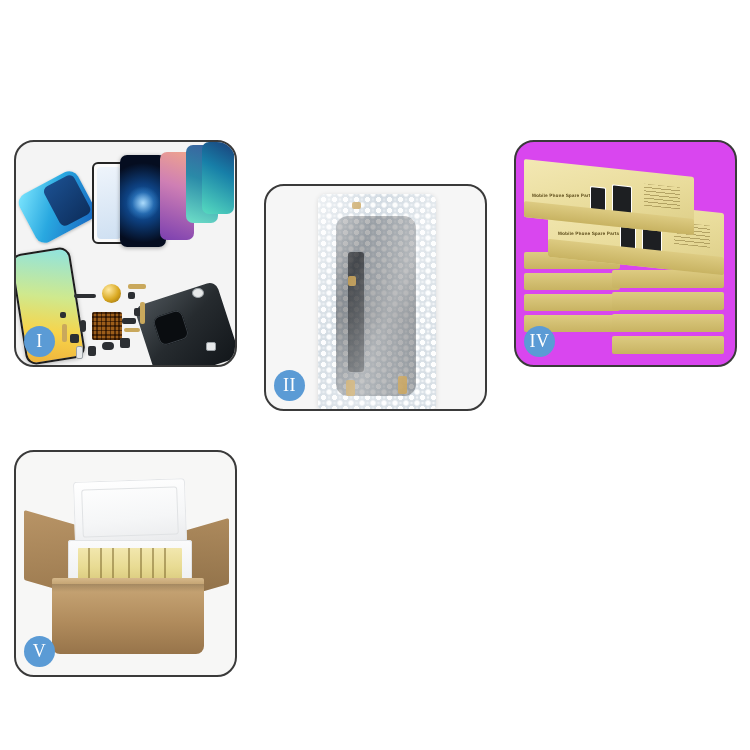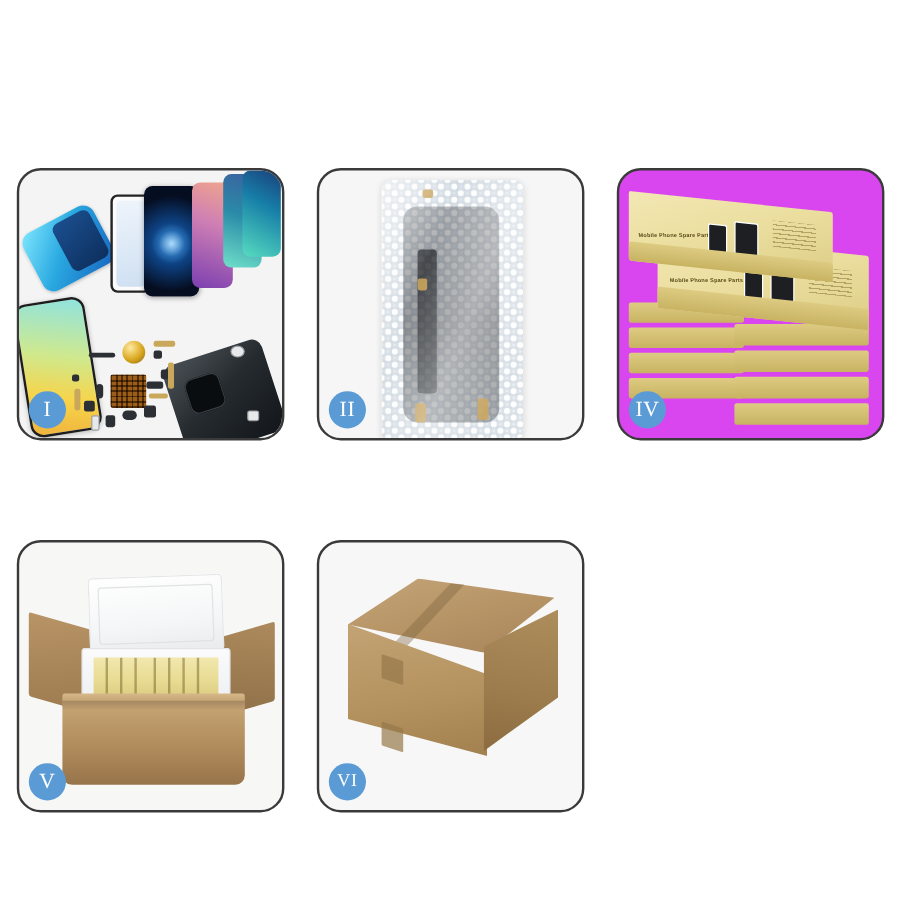--- a/index.html
+++ b/index.html
@@ -194,21 +194,21 @@
     border-radius:2px;
   }
   
   .pt { position:absolute; background:#2c2f33; border-radius:2px; }
   
   .flex { position:absolute; background:#c9a85c; border-radius:2px; }
   
   .ptw { position:absolute; background:#e7e9ea; border:1px solid #9aa0a4; border-radius:2px; }
 
   
-  .p2 { background: #f6f6f6; }
+  .p2 { background: #f6f6f6; margin-top: 44px; }
   .bubble-bag {
     position: absolute;
     left: 52px; top: 8px; width: 118px; height: 215px;
     background:
       radial-gradient(circle at 50% 50%, rgba(255,255,255,.9) 0 2.4px, rgba(205,214,222,.55) 2.6px 4.4px, rgba(0,0,0,0) 4.6px) 0 0/11px 11px,
       radial-gradient(circle at 50% 50%, rgba(255,255,255,.9) 0 2.4px, rgba(205,214,222,.55) 2.6px 4.4px, rgba(0,0,0,0) 4.6px) 5.5px 5.5px/11px 11px,
       linear-gradient(100deg,#eef2f5 0%, #dfe6ec 40%, #f3f6f8 100%);
     border-radius: 8px 8px 4px 4px;
     box-shadow: 0 1px 5px rgba(0,0,0,.12);
   }
@@ -521,26 +521,15 @@
             <i style="left:62px;"></i>
             <i style="left:74px;"></i>
           <i style="left:86px;"></i>
         </div>
         <div class="c5-rim"></div>
         <div class="c5-body"></div>
       </div>
       <div class="badge">V</div>
     </div>
 
-    <div class="panel p6">
-      <div class="panel-photo">
-        <div class="c6-top"></div>
-        <div class="c6-seam"></div>
-        <div class="c6-left"></div>
-        <div class="c6-right"></div>
-        <div class="c6-tapeA"></div>
-        <div class="c6-tapeB"></div>
-      </div>
-      <div class="badge wide">VI</div>
-    </div>
 
   </div>
 </div>
 
 </body></html>

